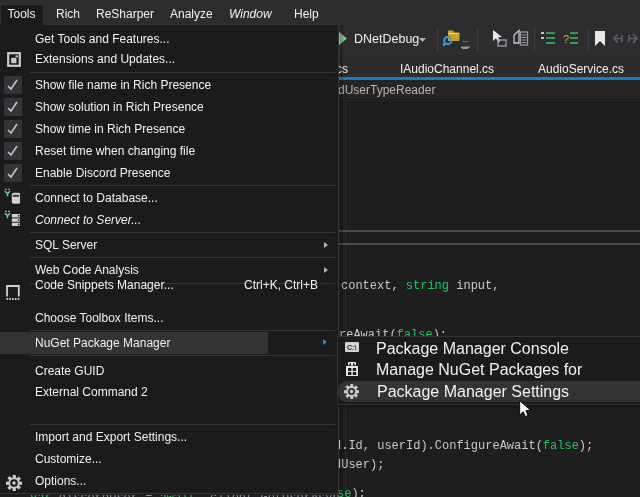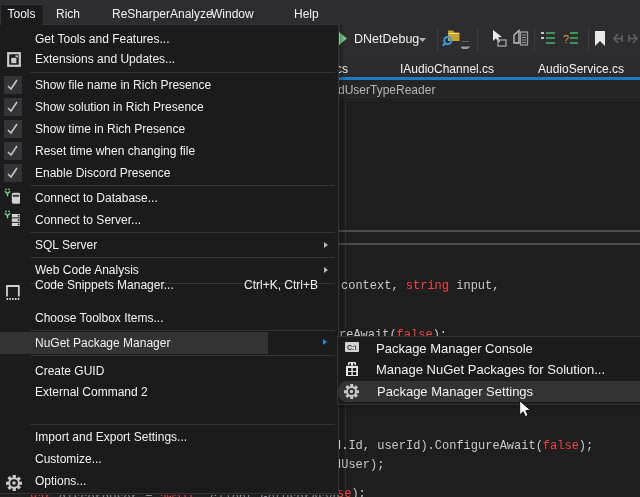--- a/index.html
+++ b/index.html
@@ -12,36 +12,36 @@
 .mtext { position:absolute; top:0; height:24px; line-height:24px; font-size:13px; color:#f1f1f1; }
 .mb { top:2.2px; font-size:12px; }
 #toolsbox { left:0; top:4px; width:44px; height:20px; background:#1b1b1c; border:1px solid #333337; border-bottom:none; }
 #toolbar { left:339px; top:24px; width:301px; height:30px; background:#2d2d30; }
 #tabrow { left:339px; top:54px; width:301px; height:22.5px; background:#2c2c2f; }
 #blueline { left:339px; top:76.5px; width:301px; height:3px; background:#1e7ac2; }
 #crumb { left:339px; top:79.5px; width:301px; height:21px; background:#252526; }
 .tabtext { position:absolute; top:58.5px; height:21px; line-height:21px; font-size:12px; color:#f1f1f1; }
 
 .code { position:absolute; font-family:"Liberation Mono", monospace; font-size:12px; line-height:13px; color:#c8c8c8; white-space:pre; }
-.kw { color:#ef4444; }
+.kw { color:#22c55e; }
 .hline { position:absolute; left:339px; width:301px; height:2px; background:#4a4a4f; }
 
 #menu { left:0; top:24px; width:339px; height:469.5px; background:#1b1b1c; border:1px solid #333337; border-left:none; }
 .mi { position:absolute; left:1px; width:336px; height:22px; line-height:22px; font-size:12px; color:#f1f1f1; padding-left:34px; }
 .mi .sc { position:absolute; right:19px; top:0; }
 .sep { position:absolute; left:30px; width:305px; height:1px; background:#333337; }
 .hilite { background:#333334; }
 .arrow { position:absolute; left:322.5px; top:7.5px; width:0; height:0;
   border-left:4.8px solid #b6b6b6; border-top:3.6px solid transparent; border-bottom:3.6px solid transparent; }
 .chk { position:absolute; left:4px; top:2px; width:18px; height:18px; background:#333338; }
 .chk svg { position:absolute; left:3px; top:3px; }
 .ico { position:absolute; left:4px; top:3px; width:16px; height:16px; }
 
 #submenu { left:337px; top:336px; width:303px; height:69px; background:#1b1b1c; border:1px solid #333337; border-right:none; }
-.si { position:absolute; left:1px; width:302px; height:21.5px; line-height:21.5px; font-size:13px; color:#f1f1f1; padding-left:39px; }
+.si { position:absolute; left:1px; width:302px; height:21.5px; line-height:21.5px; font-size:16px; color:#f1f1f1; padding-left:39px; }
 </style>
 </head>
 <body>
 <div id="stage">
 
   <div class="abs" style="left:339px; top:100px; width:301px; height:397px; background:#1e1e1e;"></div>
   <div class="abs" style="left:345px; top:100px; width:1px; height:397px; background:#2b2b2c;"></div>
   <div class="hline" style="top:229.5px;"></div>
   <div class="hline" style="top:242.5px;"></div>
   <div class="code" style="left:341px; top:280px;">context, <span class="kw">string</span> input,</div>
@@ -50,23 +50,23 @@
   <div class="code" style="left:334px; top:459px;">dUser);</div>
   <div class="code" style="left:337px; top:487.5px;"><span class="kw">se</span>);</div>
   <div class="abs" style="left:0; top:494.5px; width:339px; height:2.5px; overflow:hidden;">
     <div class="code" style="left:30px; top:-3px; color:#8f8f99;"><span class="kw">var</span> discordUser = <span class="kw">await</span> _client.GetUserAsync(user).Conf</div>
   </div>
 
   <div class="abs" id="menubar"></div>
   <div class="abs" id="toolsbox"></div>
   <div class="mtext mb" style="left:7.5px;">Tools</div>
   <div class="mtext mb" style="left:56px;">Rich</div>
-  <div class="mtext mb" style="left:112px;">ReSharper</div>
+  <div class="mtext mb" style="left:96px;">ReSharper</div>
   <div class="mtext mb" style="left:170px;">Analyze</div>
-  <div class="mtext mb" style="left:211px;">Window</div>
+  <div class="mtext mb" style="left:229px;font-style:italic;">Window</div>
   <div class="mtext mb" style="left:294px;">Help</div>
 
   <div class="abs" id="toolbar"></div>
   <svg class="abs" style="left:338px; top:30.5px;" width="10" height="16" viewBox="0 0 10 16">
     <path d="M0.5,0.5 L9,7.5 L0.5,14.5 Z" fill="#7fc88c"></path>
   </svg>
   <div class="mtext" style="left:354px; top:23px; height:32px; line-height:32px; font-size:12.5px;">DNetDebug</div>
   <svg class="abs" style="left:419px; top:38px;" width="8" height="5">
       <path d="M0,0 L7,0 L3.5,4 Z" fill="#b0b0b0"></path>
     </svg>
@@ -165,21 +165,21 @@
     </div>
   <div class="sep" style="top:184.75px;"></div>
   <div class="mi" style="top:186.9px;">Connect to Database...</div>
   <svg class="ico" style="top:188px; left:4px;" width="17" height="17">
     <circle cx="2" cy="1.3" r="0.9" fill="#7ed28b"></circle>
       <circle cx="5" cy="1.3" r="0.9" fill="#7ed28b"></circle>
     <path d="M0.8,3.2 L3.5,5.6 L6.2,3.2 M3.5,5.6 V8.2" stroke="#7ed28b" stroke-width="1.5" fill="none"></path>
     <rect x="7.8" y="4.8" width="8.4" height="11" rx="1.8" fill="#d2d2d2"></rect>
     <rect x="8.8" y="6.8" width="6.4" height="2" fill="#3a3a3c"></rect>
   </svg>
-  <div class="mi" style="top:208.9px;">Connect to Server...</div>
+  <div class="mi" style="top:208.9px;font-style:italic;">Connect to Server...</div>
   <svg class="ico" style="top:210px; left:4px;" width="17" height="17">
     <circle cx="2" cy="1.3" r="0.9" fill="#7ed28b"></circle>
       <circle cx="5" cy="1.3" r="0.9" fill="#7ed28b"></circle>
     <path d="M0.8,3.2 L3.5,5.6 L6.2,3.2 M3.5,5.6 V8.2" stroke="#7ed28b" stroke-width="1.5" fill="none"></path>
     <rect x="7.8" y="4" width="8.8" height="3.4" fill="#d2d2d2"></rect>
       <rect x="13.8" y="4.9" width="1.7" height="1.6" fill="#2a2a2a"></rect>
     <rect x="7.8" y="8.4" width="8.8" height="3.4" fill="#d2d2d2"></rect>
       <rect x="13.8" y="9.3" width="1.7" height="1.6" fill="#2a2a2a"></rect>
     <rect x="7.8" y="12.8" width="8.8" height="3.4" fill="#d2d2d2"></rect>
       <rect x="13.8" y="13.7" width="1.7" height="1.6" fill="#2a2a2a"></rect>

